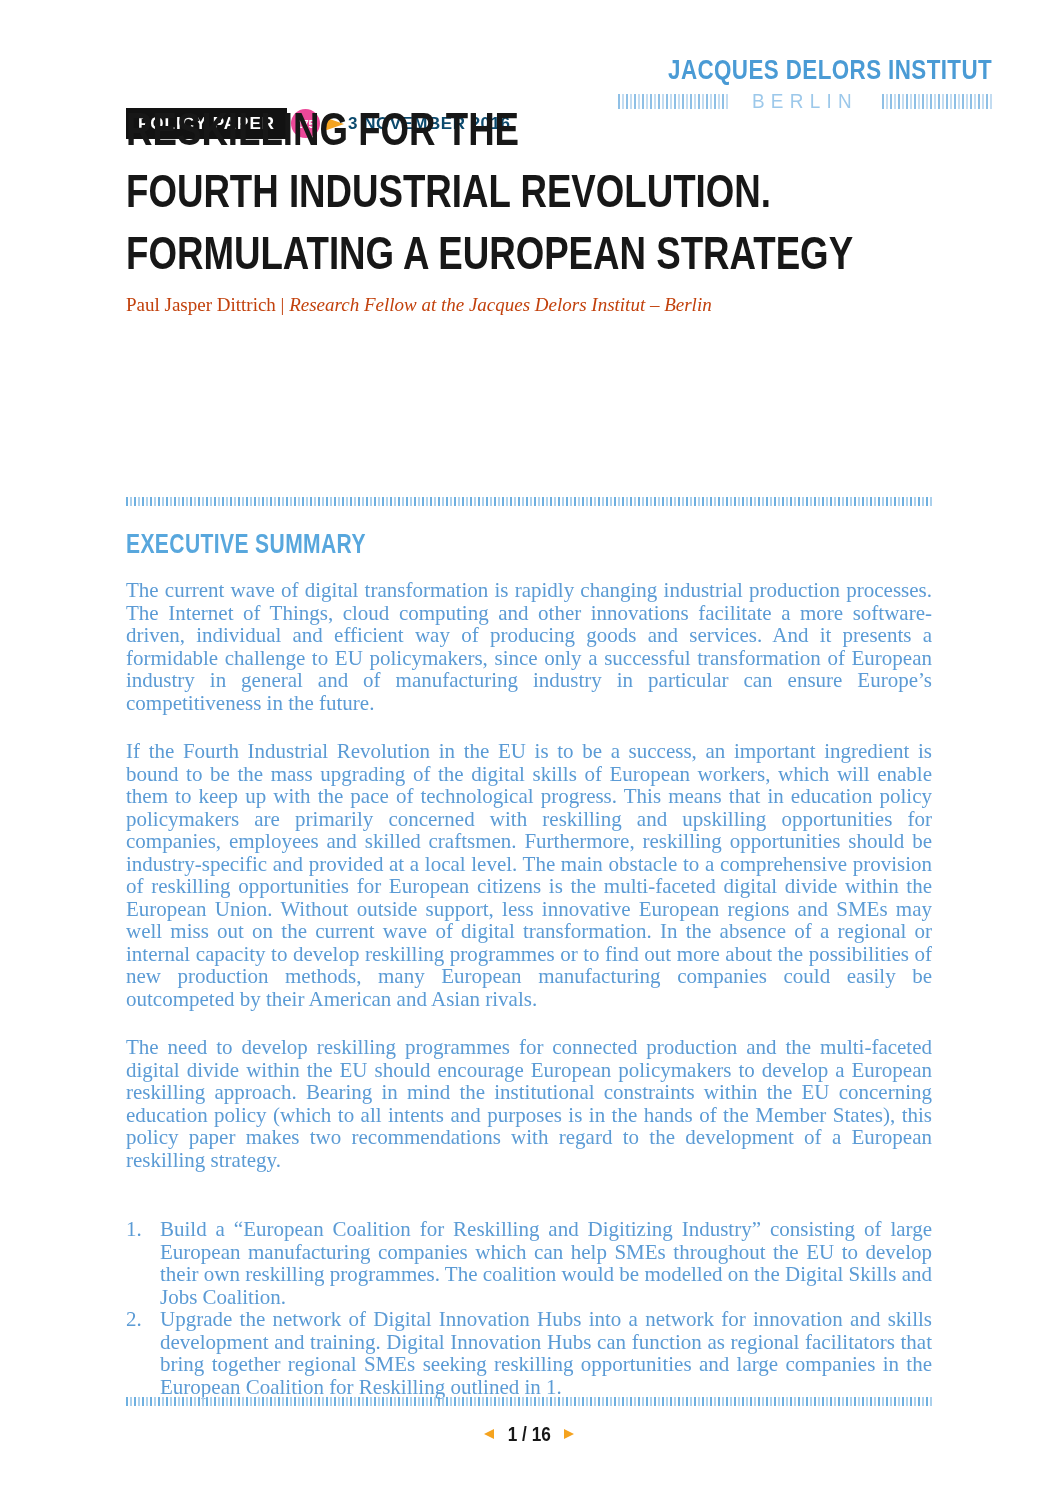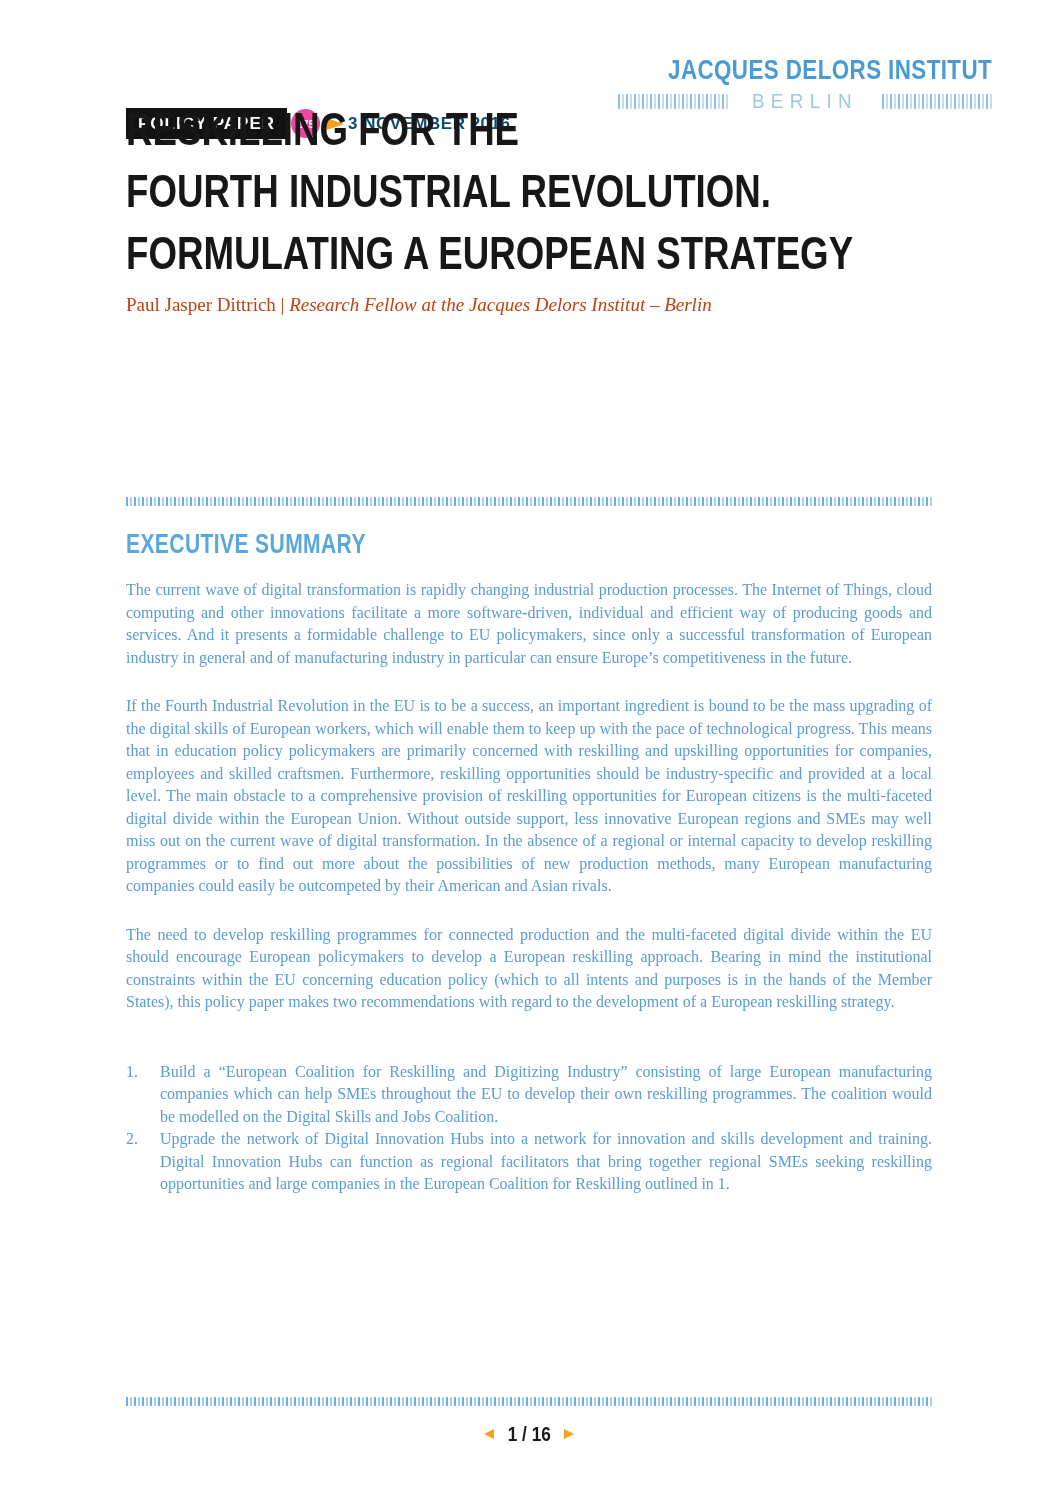--- a/index.html
+++ b/index.html
@@ -96,21 +96,21 @@
   .section-heading {
     position:absolute; left:126px; top:529px;
     color:#58a7dd; font-weight:bold; font-size:27px; letter-spacing:0.5px;
     transform:scaleX(0.78); transform-origin:left top;
     white-space:nowrap;
   }
 
   .body-copy {
     position:absolute; left:126px; top:579px; width:806px;
     font-family:"Liberation Serif", serif;
-    font-size:16px; line-height:22.5px; color:#5b9bd5;
+    font-size:21px; line-height:22.5px; color:#5b9bd5;
     text-align:justify;
   }
   .body-copy p { margin-bottom:26px; }
   .body-copy p:last-of-type { margin-bottom:11px; }
 
   .rec-list { margin-top:47px; }
   .rec-item { display:flex; text-align:justify; }
   .rec-num { flex:0 0 34px; }
   .rec-text { flex:1; }
 

